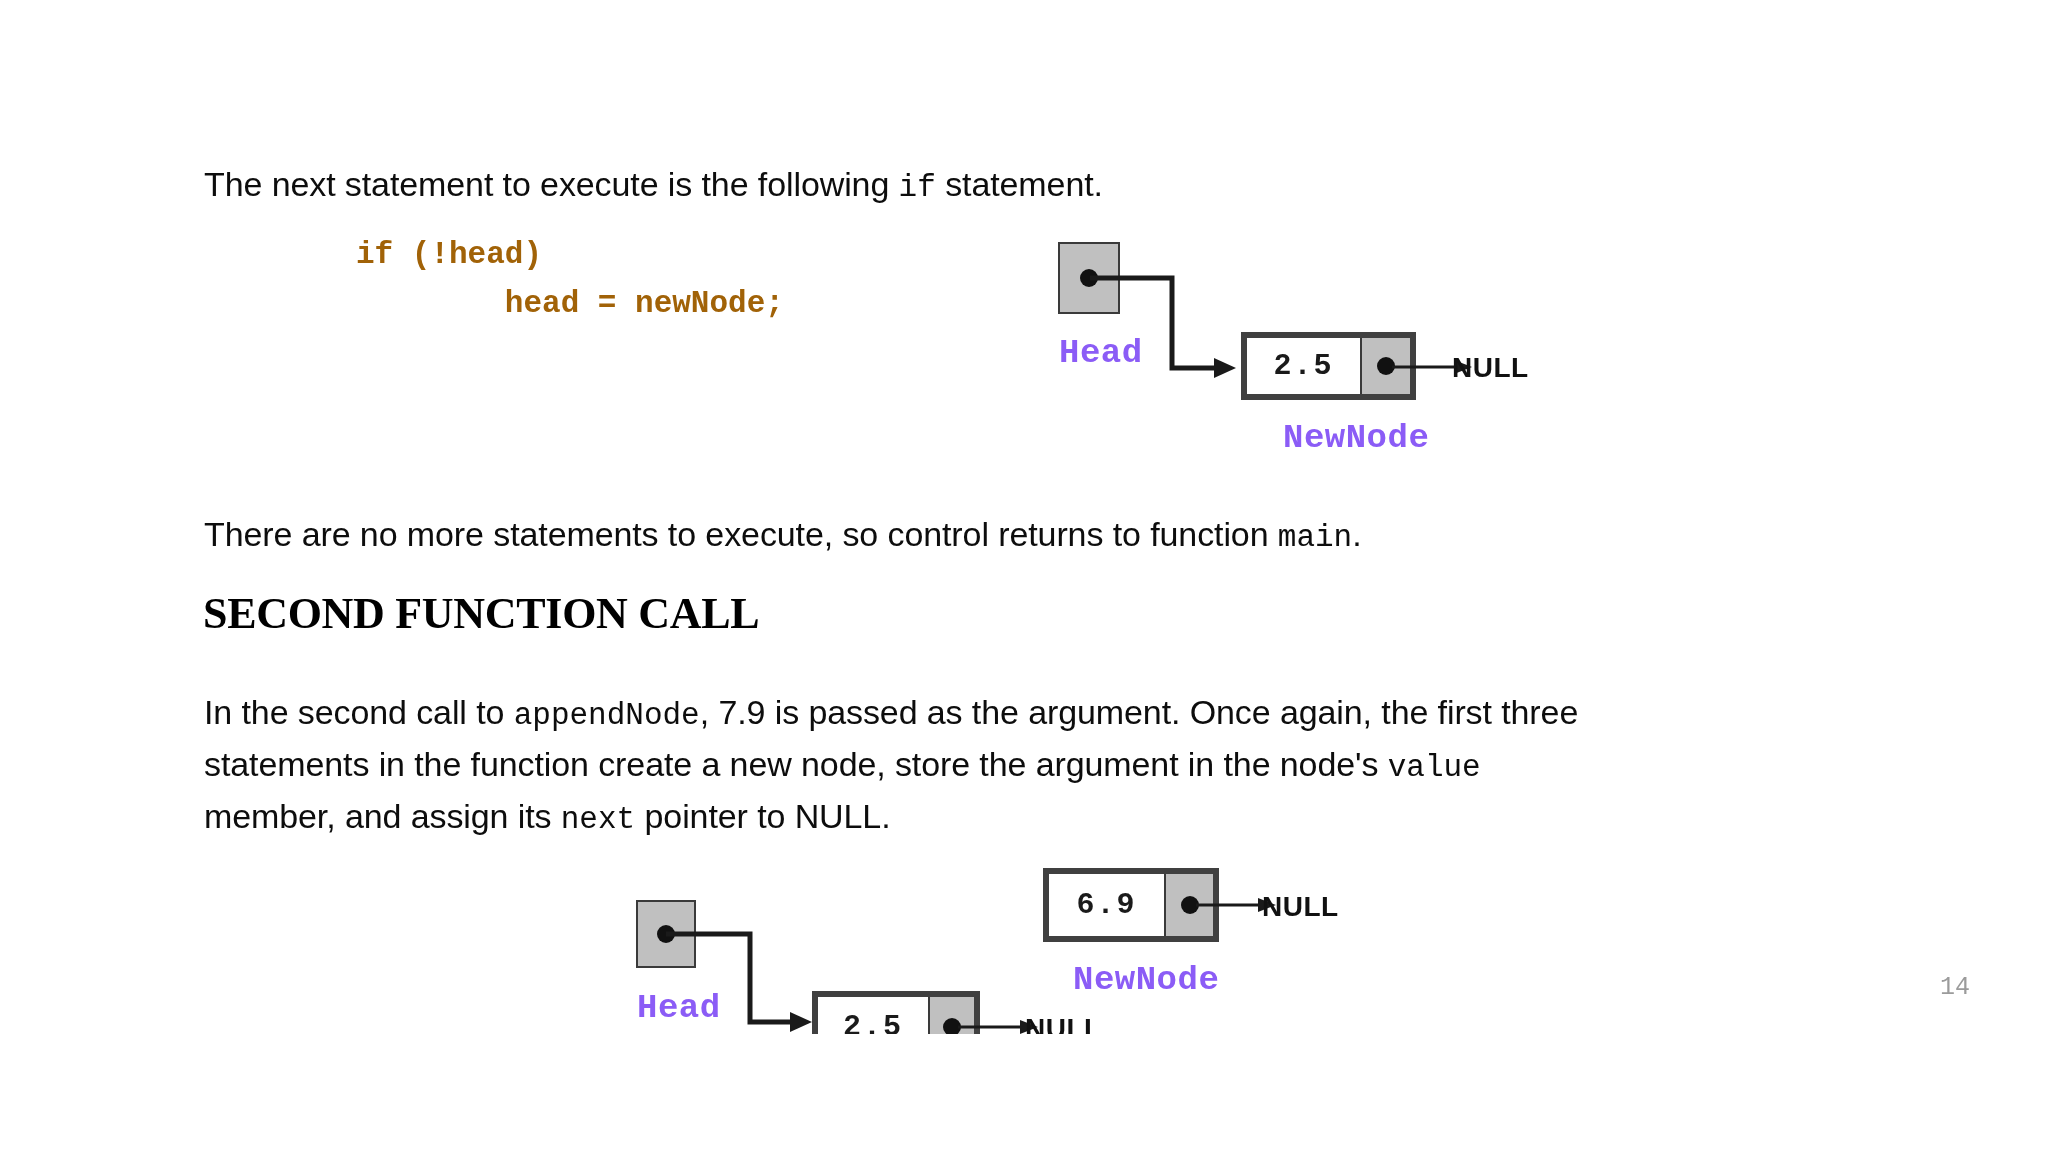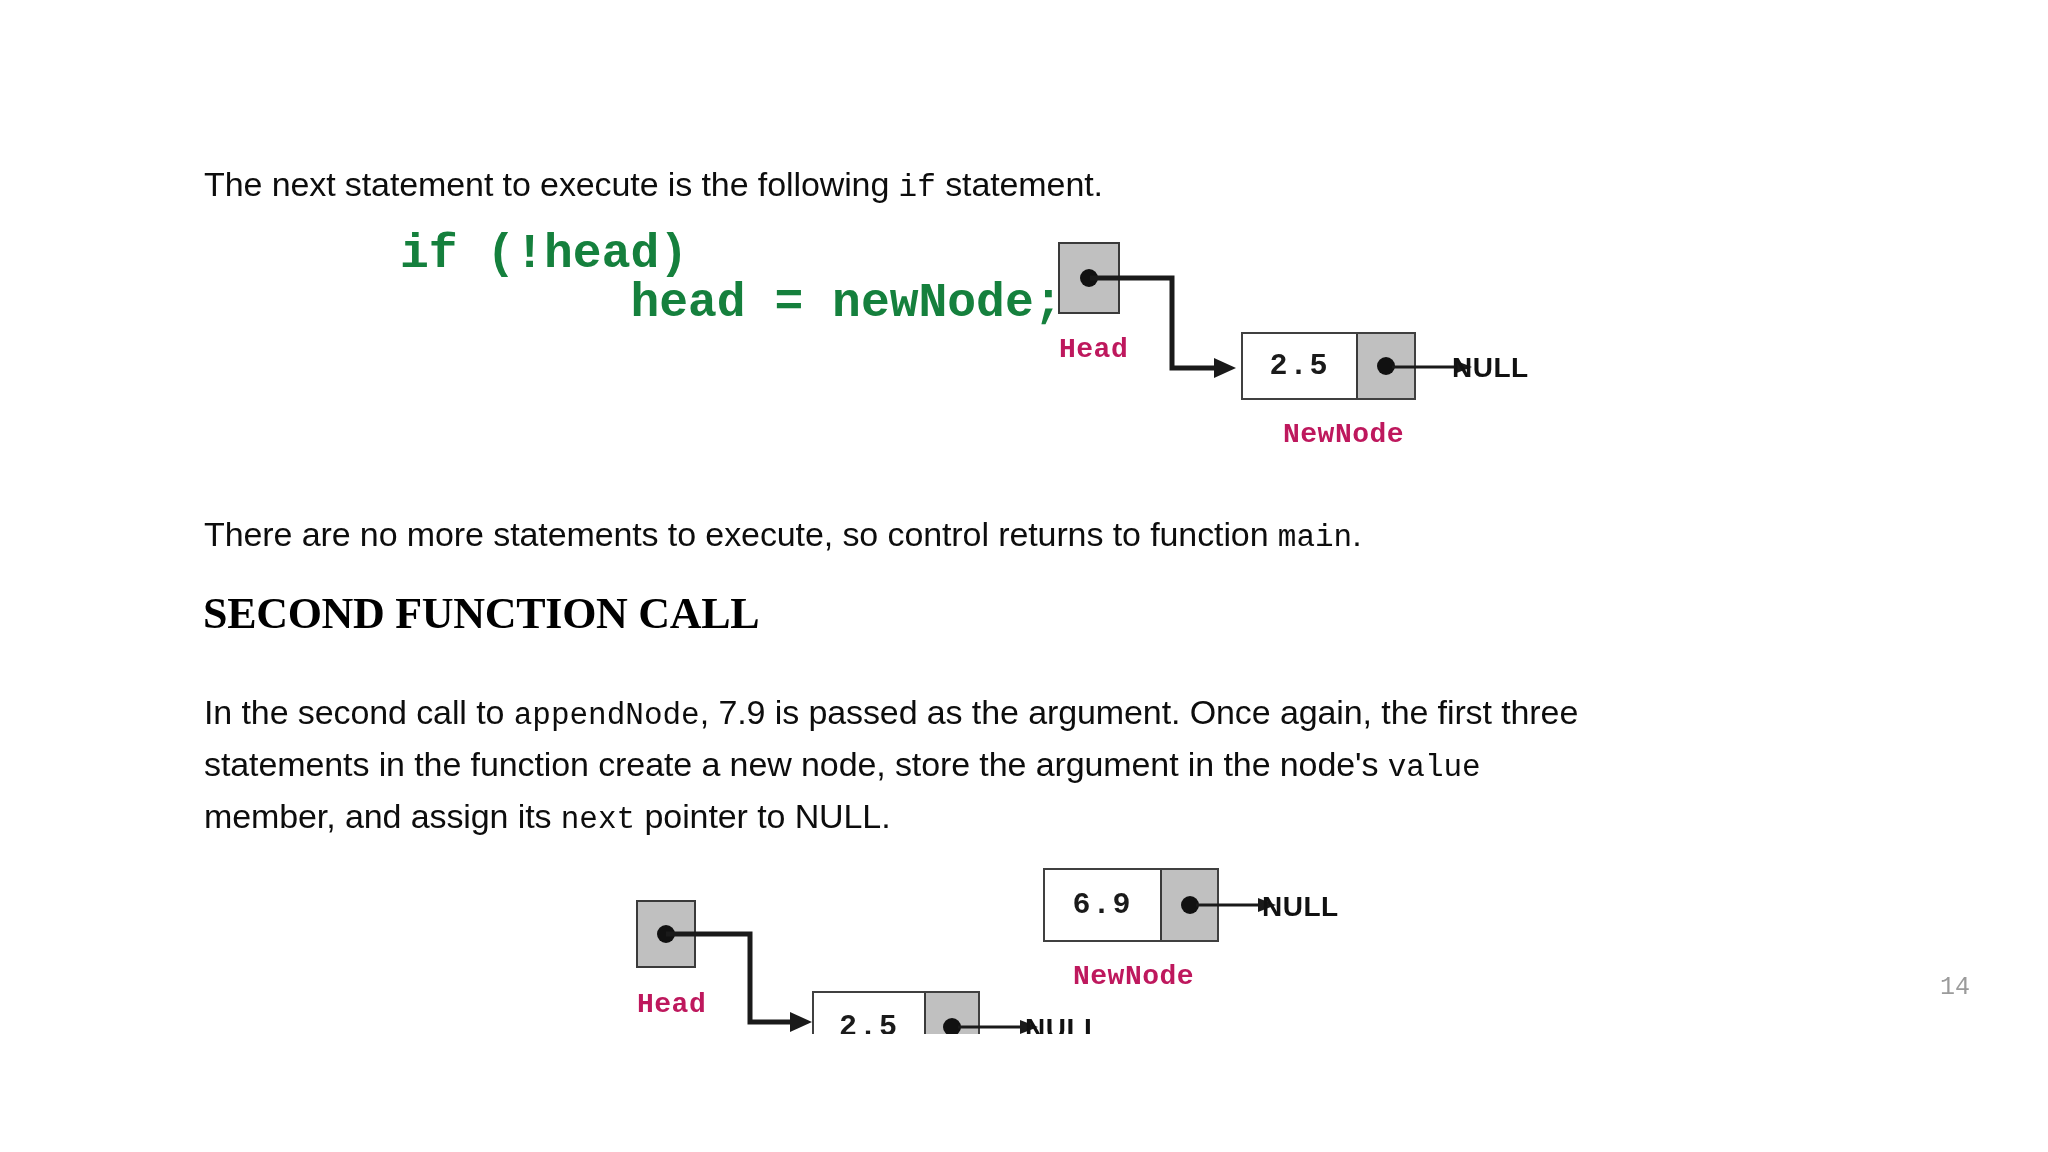--- a/index.html
+++ b/index.html
@@ -49,25 +49,24 @@
     color: #000000;
   }
 
   
   #code-block {
     position: absolute;
     left: 356px;
     top: 230px;
     font-family: "Liberation Mono", "DejaVu Sans Mono", monospace;
     font-weight: bold;
-    font-size: 48px;
+    font-size: 31px;
     line-height: 49px;
     white-space: pre;
-    color: #15803d;
-    margin-left: 44px;
+    color: #a16207;
   }
 
   
   #page-number {
     position: absolute;
     right: 78px;
     bottom: 32px;
     font-family: Liberation Mono, monospace;
     font-size: 25px;
     color: #9b9b9b;
@@ -77,21 +76,21 @@
   .diagram { position: absolute; }
 
   .head-box {
     position: absolute;
     background: #c0c0c0;
     border: 2px solid #3a3a3a;
     box-sizing: border-box;
   }
   .node-box {
     position: absolute;
-    border: 2px solid #404040;
+    border: 6px solid #404040;
     box-sizing: border-box;
     display: flex;
     background: #f97316;
     justify-content: space-between;
   }
   .node-value {
     flex: 0 0 auto;
     display: flex;
     align-items: center;
     justify-content: center;
@@ -117,23 +116,23 @@
   }
   .dot-center {
     left: 50%;
     top: 50%;
     transform: translate(-50%, -50%);
   }
   .caption {
     position: absolute;
     font-family: "Liberation Mono", "DejaVu Sans Mono", monospace;
     font-weight: bold;
-    font-size: 28px;
+    font-size: 34px;
     letter-spacing: 0.5px;
-    color: #be185d;
+    color: #8b5cf6;
     white-space: nowrap;
   }
   .null-label {
     position: absolute;
     font-family: Liberation Sans, sans-serif;
     font-weight: bold;
     font-size: 28px;
     letter-spacing: 0.5px;
     color: #111111;
     white-space: nowrap;

